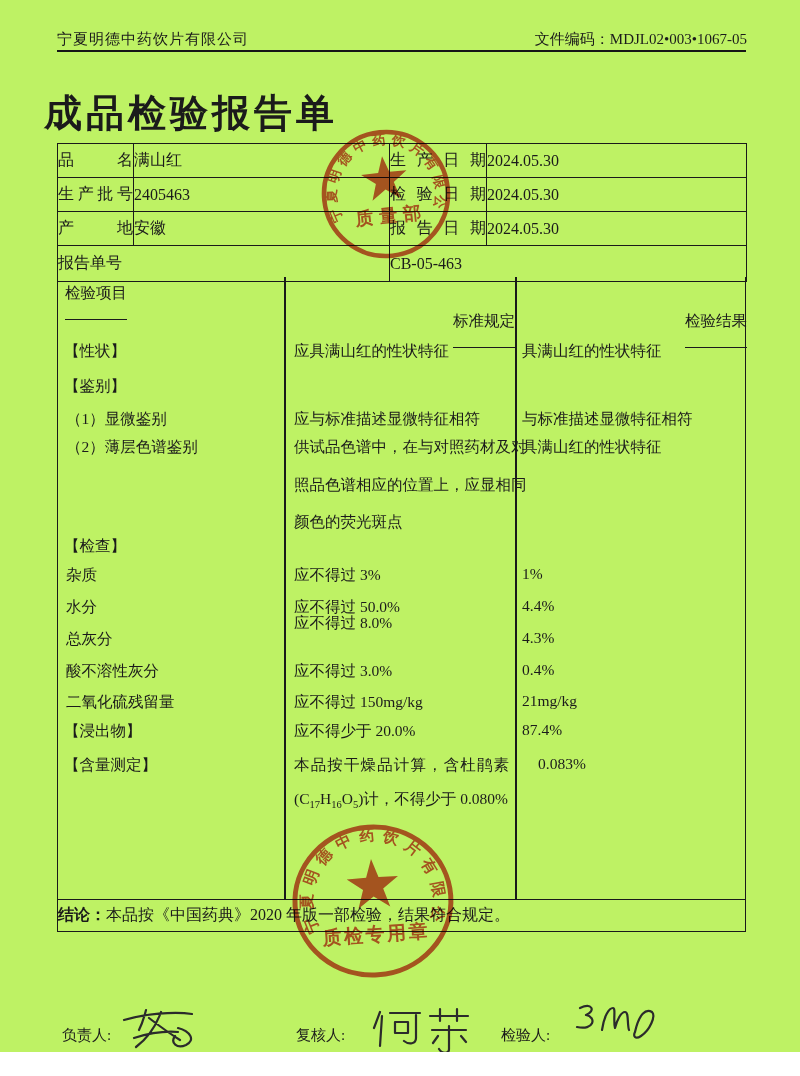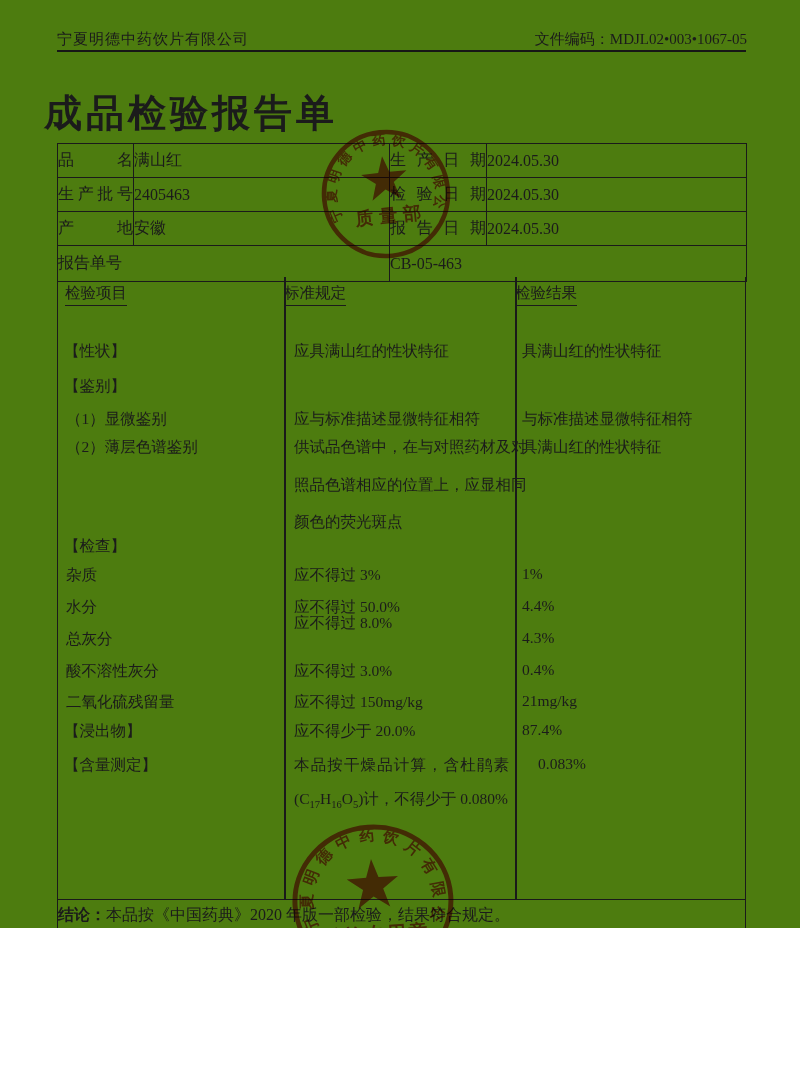--- a/index.html
+++ b/index.html
@@ -1,16 +1,16 @@
 <!DOCTYPE html>
 <html><head>
 <meta charset="utf-8">
 <style>
   html,body{margin:0;padding:0;background:#ffffff;}
-  .page{position:relative;width:800px;height:928px;background:#4d7c0f;overflow:hidden;
+  .page{position:relative;width:800px;height:1052px;background:#bef264;overflow:hidden;
         font-family:"Liberation Serif","DejaVu Serif",serif;color:#1b1b1b;}
   .abs{position:absolute;}
   
   .company{left:57px;top:30px;font-size:15px;letter-spacing:1px;}
   .doccode{right:53px;top:30px;font-size:15px;}
   .rule{left:57px;top:50px;width:689px;height:2px;background:#161616;}
   
   .title{left:0;top:88px;width:100%;text-align:left;font-size:38px;font-weight:bold;letter-spacing:4px;padding-left:44px;}
   
   .info{left:57px;top:143px;}
@@ -20,22 +20,22 @@
   .just{display:block;text-align:justify;text-align-last:justify;}
   .lab{padding:0 5px 0 7px;}
   .dlab{padding:0 10px 0 11px;}
   .val{padding-left:13px;}
   .plain{padding-left:7px;}
   
   .tests{left:57px;top:277px;width:689px;height:623px;border:1.6px solid #1a1a1a;border-top:none;box-sizing:border-box;}
   .vdiv{position:absolute;top:0;width:1.6px;height:100%;background:#1a1a1a;}
   .tl{position:absolute;font-size:15.5px;white-space:nowrap;}
   .hdr{font-size:15.5px;}
-  .uh{border-bottom:1.2px solid #1b1b1b;padding-bottom:4px;}
-  .ctr{text-align:left;white-space:nowrap;}
+  .uh{border-bottom:1.2px solid #1b1b1b;padding-bottom:18px;}
+  .ctr{text-align:right;white-space:nowrap;margin-top:28px;}
   sub{font-size:10.5px;}
   .jline{width:215px;text-align:justify;text-align-last:justify;white-space:normal;}
   
   .concl{left:57px;top:900px;width:689px;height:32px;border:1.6px solid #1a1a1a;border-top:none;box-sizing:border-box;
          line-height:30px;font-size:16px;}
   .remark{left:57px;top:932px;width:689px;height:64px;border:1.6px solid #1a1a1a;border-top:none;box-sizing:border-box;font-size:16px;}
   .remark p{margin:1px 0 0 0;padding:0 9px;line-height:31px;text-indent:2em;}
   .b{font-weight:bold;}
   
   .signlab{font-size:15px;top:1026px;}

